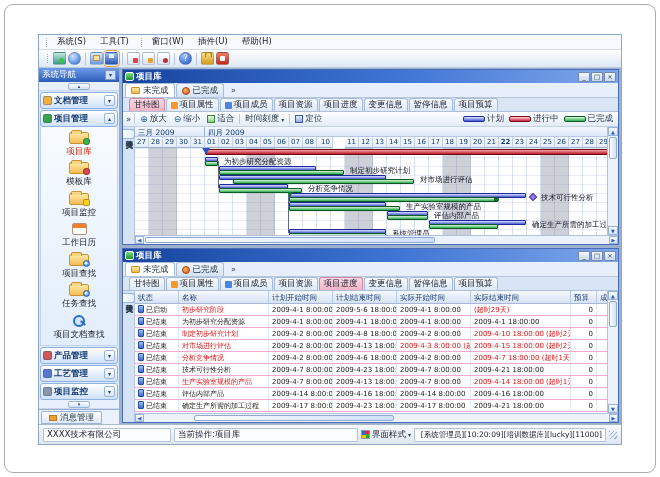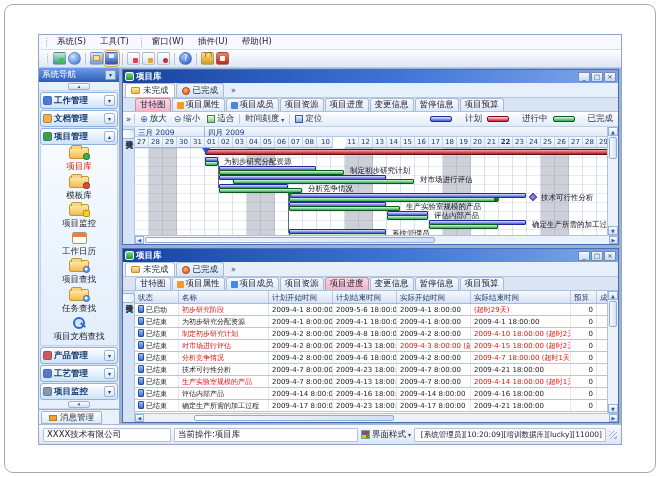--- a/index.html
+++ b/index.html
@@ -63,35 +63,35 @@
 .win-title .t{color:#fff;font-weight:bold;font-size:8.5px;white-space:nowrap}
 .win-ic{width:9px;height:9px;border-radius:2px;background:linear-gradient(#7be07b,#1e8e2e);border:1px solid #fff;flex:0 0 auto}
 .win-btns{margin-left:auto;display:flex;gap:1px}
 .win-btn{width:12px;height:10px;background:linear-gradient(#f4f8fe,#c8d8f0);border:1px solid #7288b0;border-radius:1px;font-size:6.5px;line-height:8px;text-align:center;color:#134}
 .win-ftabs{height:15px;flex:0 0 15px;background:#e7effb;border-bottom:1px solid #b6c6e0;display:flex;align-items:flex-end;padding:1px 2px 0}
 .ftab{height:14px;display:flex;align-items:center;gap:3px;padding:0 5px;font-size:8.5px;border:1px solid #a8bcd8;border-bottom:none;border-radius:3px 3px 0 0;background:linear-gradient(#eef4fc,#d6e3f4);color:#234;margin-right:1px;white-space:nowrap}
 .ftab.active{background:#fff}
 .fo{width:9px;height:7px;background:linear-gradient(#ffe9a0,#f0b84a);border:1px solid #c89030;border-radius:1px}
 .ball{width:8px;height:8px;border-radius:50%;background:radial-gradient(circle at 35% 30%,#ffb060,#e05818);border:1px solid #a04010}
 .ftab-more{margin-left:3px;font-size:8px;color:#346;line-height:12px;padding:0 3px}
-.win-mtabs{height:14px;flex:0 0 14px;background:#d9e4f4;border-bottom:1px solid #aebfda;display:flex;align-items:flex-end;padding:0 12px;overflow:hidden}
+.win-mtabs{height:14px;flex:0 0 14px;background:#d9e4f4;border-bottom:1px solid #aebfda;display:flex;align-items:flex-end;padding:0 6px;overflow:hidden}
 .mtab{height:13px;display:flex;align-items:center;gap:2px;padding:0 4px;font-size:8.5px;border:1px solid #a8bcd8;border-bottom:none;border-radius:3px 3px 0 0;background:linear-gradient(#f6fafe,#dde8f7);color:#223;margin-right:1px;white-space:nowrap}
 .mtab.active{background:linear-gradient(#fad8e2,#f0b4c6);border-color:#cc8ca4}
 .mic{width:7px;height:7px;border-radius:1px;flex:0 0 auto}
 .mic.orange{background:#f59a2a}.mic.people{background:#4a86e0}
 
 .gtoolbar{height:15px;flex:0 0 15px;display:flex;align-items:center;background:linear-gradient(#fdfeff,#e2ecf9);border-bottom:1px solid #c2d0e6;padding:0 3px;gap:3px;font-size:8.5px;color:#234}
 .gbtn{display:flex;align-items:center;gap:2px;padding:0 2px;white-space:nowrap}
 .gsym{color:#2a58b8;font-size:9px;line-height:9px}
 .gsep{width:1px;height:10px;background:#bcc8dc}
 .caret{font-size:6px;color:#345}
 .gic-fit{width:8px;height:8px;border:1px solid #3a8a3a;background:linear-gradient(#e8ffe8,#8cc88c)}
 .gic-loc{width:8px;height:8px;border:1px solid #3a5aa8;background:linear-gradient(#e8f0ff,#8ca8e0)}
 .legend{margin-left:auto;display:flex;align-items:center;gap:5px;padding-right:2px}
-.lg{display:flex;align-items:center;gap:13px;white-space:nowrap}
+.lg{display:flex;align-items:center;gap:2px;white-space:nowrap}
 .tube{width:22px;height:6px;border-radius:2px}
 .tube.lg-0{border:1px solid #1c2a9c;background:linear-gradient(#e4e8ff,#4858d0)}
 .tube.lg-1{border:1px solid #7a0a14;background:linear-gradient(#ffd8dc,#d02040)}
 .tube.lg-2{border:1px solid #0c5a20;background:linear-gradient(#dcf6e0,#2fae4e)}
 
 .gantt-wrap{flex:1;display:flex;min-height:0}
 .vstrip{width:12px;flex:0 0 12px;background:#d5e3f6;border-right:1px solid #b2c6e2;display:flex;flex-direction:column;align-items:center;padding-top:2px}
 .vtab{writing-mode:vertical-rl;font-size:8px;color:#234;background:linear-gradient(90deg,#ffffff,#e0ecfa);border:1px solid #9ab4d8;border-left:none;border-radius:0 3px 3px 0;padding:4px 0;white-space:nowrap}
 .gantt-col{flex:1;display:flex;flex-direction:column;min-width:0;min-height:0}
 .gantt-scroll{flex:1;display:flex;min-height:0}
@@ -176,25 +176,20 @@
 
     <div class="sidebar">
       <div class="sb-header">
         <span>系统导航</span>
         <span class="sb-hbtn">▾</span>
       </div>
       <div class="sb-strip">
           <span>▴</span>
         </div>
       <div id="sbTop">
-          <div class="sb-group">
-            <span class="sb-gic work-group-icon"></span>
-            <span>工作管理</span>
-            <span class="sb-gdrop">▾</span>
-          </div>
           <div class="sb-group">
             <span class="sb-gic doc-group-icon"></span>
             <span>文档管理</span>
             <span class="sb-gdrop">▾</span>
           </div>
           <div class="sb-group">
             <span class="sb-gic project-group-icon"></span>
             <span>项目管理</span>
             <span class="sb-gdrop">▴</span>
           </div>

